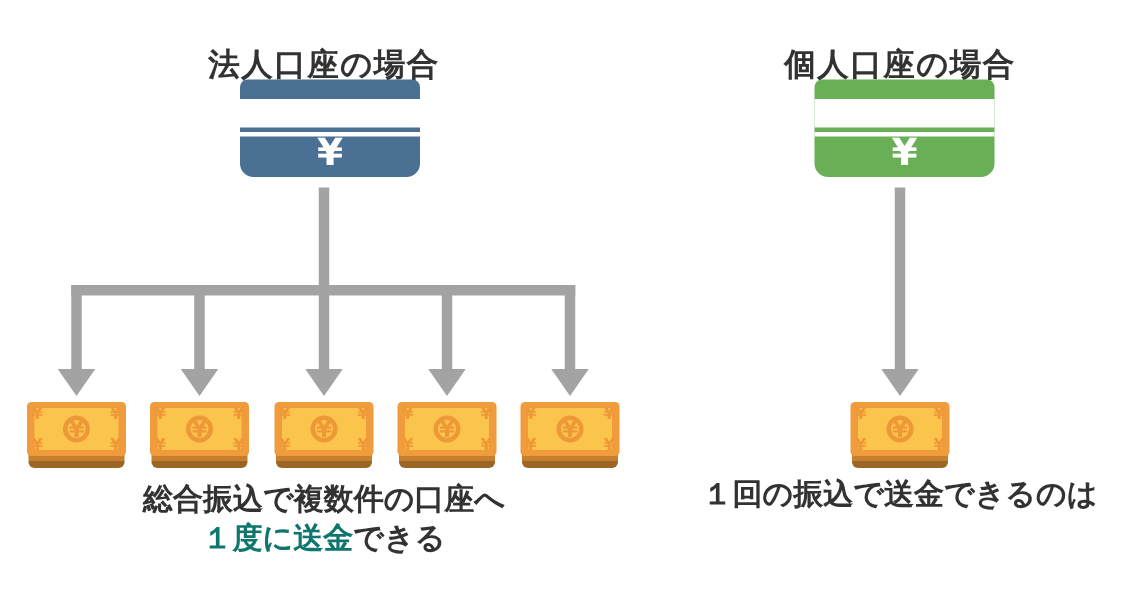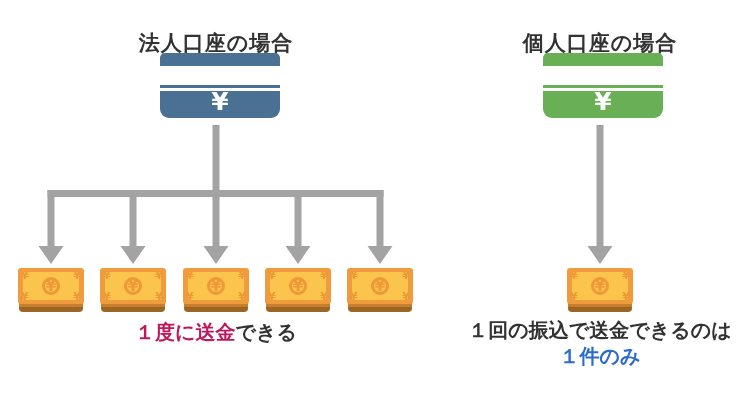--- a/index.html
+++ b/index.html
@@ -57,21 +57,21 @@
   .byen.tl { top:2px; left:3px; }   .byen.tr { top:2px; right:3px; }
   .byen.bl { bottom:2px; left:3px; } .byen.br { bottom:2px; right:3px; }
 
   
   .caption {
     position:absolute; top:319px; text-align:center; font-size:20px;
     font-weight:bold; color:#323232; line-height:26px; white-space:nowrap;
   }
   .caption-left  { left:16px;  width:400px; }
   .caption-right { left:450px; width:300px;font-family:Liberation Mono, monospace; }
-  .em-red  { color:#be185d; }
+  .em-red  { color:#0f766e; }
   .em-blue { color:#2D6BCB; }
 </style>
 </head>
 <body>
 
 <div class="canvas">
 
   <div class="title title-left">法人口座の場合</div>
   <div class="title title-right">個人口座の場合</div>
 
@@ -182,20 +182,20 @@
       <span class="byen tr">¥</span>
       <span class="byen bl">¥</span>
       <span class="byen br">¥</span>
       <div class="bill-ring">
         <span class="bill-ring-yen">¥</span>
       </div>
     </div>
   </div>
 
   <div class="caption caption-left">
+    <div>総合振込で複数件の口座へ</div>
     <div><span class="em-red">１度に送金</span><span>できる</span></div>
   </div>
   <div class="caption caption-right">
     <div>１回の振込で送金できるのは</div>
-    <div><span class="em-blue">１件のみ</span></div>
   </div>
 
 </div>
 
 </body></html>

